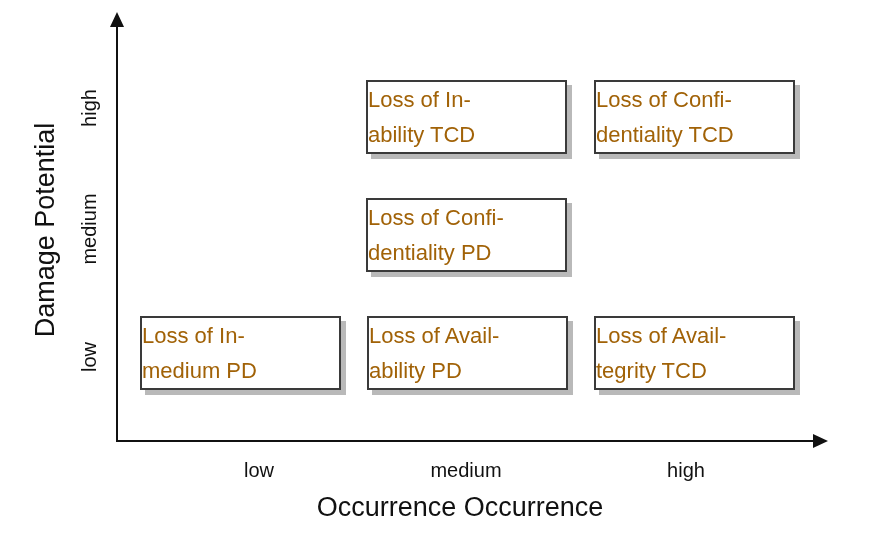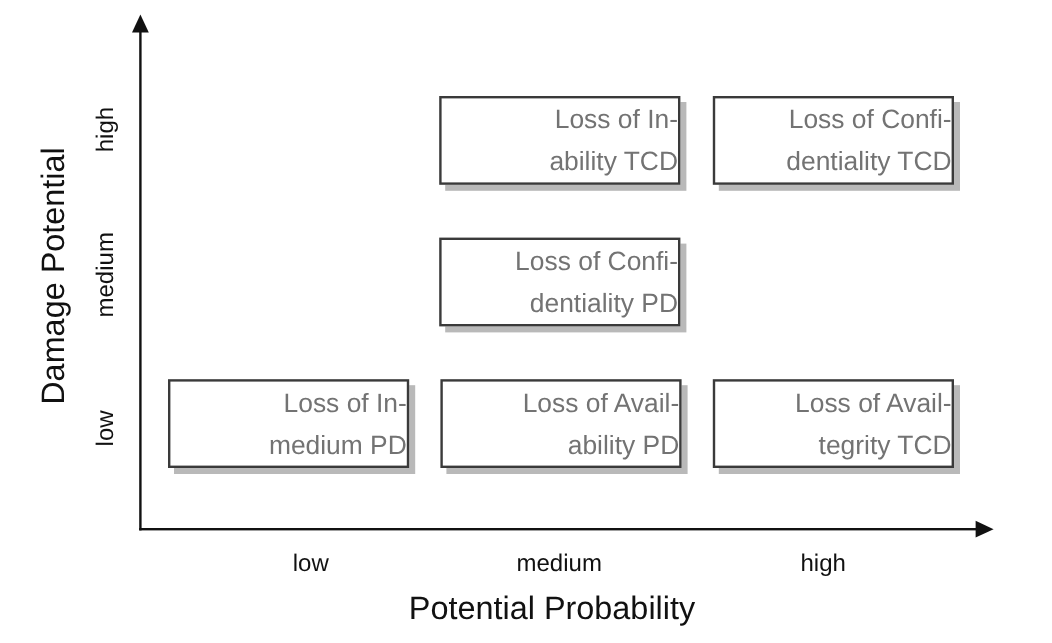--- a/index.html
+++ b/index.html
@@ -58,44 +58,44 @@
   .xtick.t-med{left:466px;}
   .xtick.t-high{left:686px;}
   
   .node{
     position:absolute;width:201px;height:74px;
     box-sizing:border-box;
     background:#ffffff;
     border:2px solid #3a3a3a;
     box-shadow:5px 5px 0 0 #b9b9b9;
     display:flex;flex-direction:column;
-    align-items:flex-end;justify-content:center;
+    align-items:flex-start;justify-content:center;
     text-align:center;
     font-size:22px;line-height:35px;
-    color:#737373;
+    color:#a16207;
   }
   .n1{left:366px;top:80px;}
   .n2{left:594px;top:80px;}
   .n3{left:366px;top:198px;}
   .n4{left:140px;top:316px;}
   .n5{left:367px;top:316px;}
   .n6{left:594px;top:316px;}
 </style>
 </head>
 <body>
 
 <div class="fig">
 
   <div class="axis-y"></div>
   <div class="arrow-up"></div>
   <div class="axis-x"></div>
   <div class="arrow-right"></div>
 
   <div class="y-title">Damage Potential</div>
-  <div class="x-title">Potential Probability</div>
+  <div class="x-title">Occurrence Occurrence</div>
 
   <div class="ytick t-high">high</div>
   <div class="ytick t-med">medium</div>
   <div class="ytick t-low">low</div>
 
   <div class="xtick t-low">low</div>
   <div class="xtick t-med">medium</div>
   <div class="xtick t-high">high</div>
 
   <div class="node n1">

